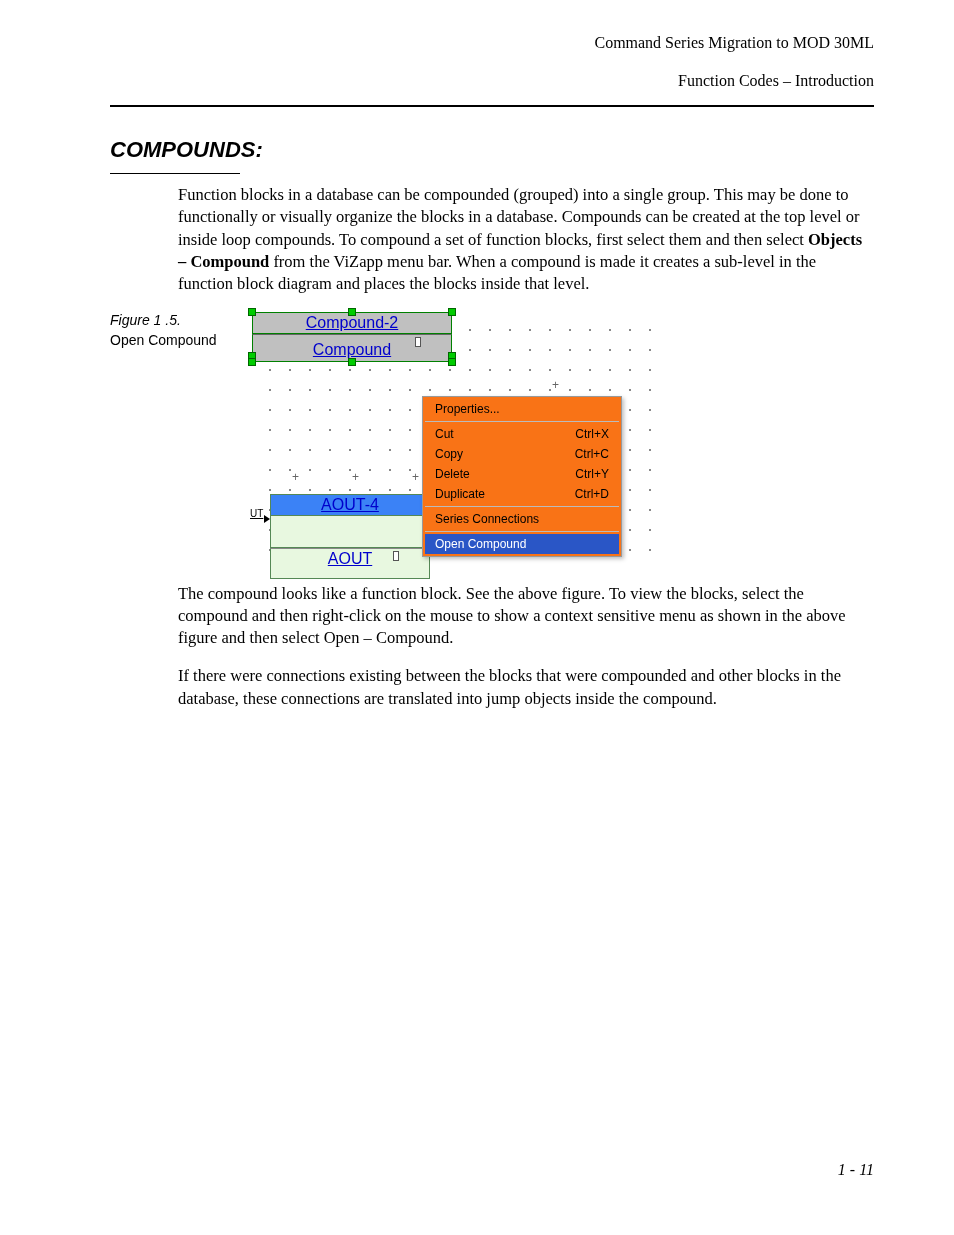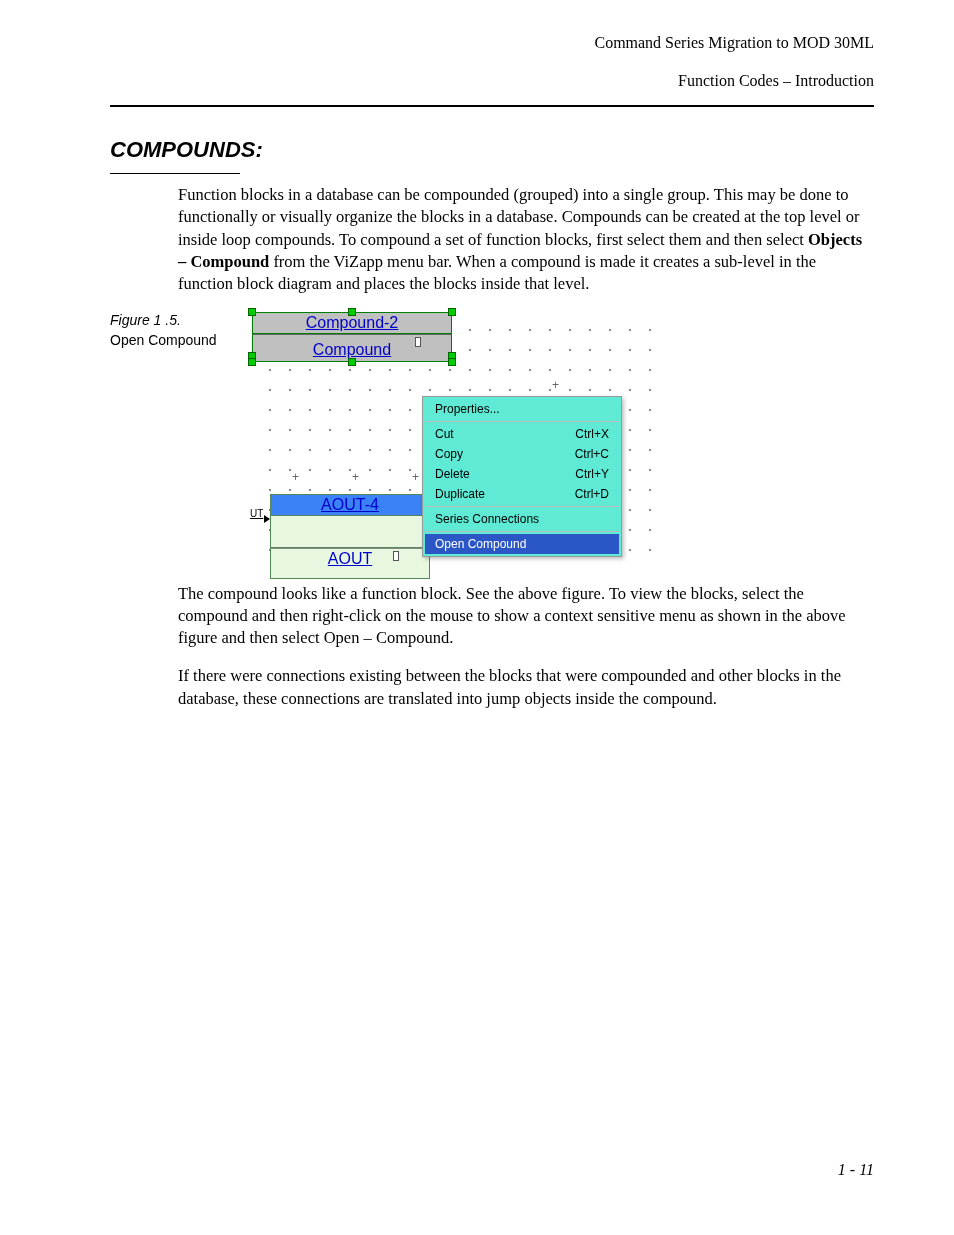--- a/index.html
+++ b/index.html
@@ -125,21 +125,21 @@
     position: absolute; left: 12px; top: 203px;
     width: 0; height: 0;
     border-left: 6px solid #000;
     border-top: 4px solid transparent;
     border-bottom: 4px solid transparent;
   }
 
   .context-menu {
     position: absolute; left: 170px; top: 84px;
     width: 200px;
-    background: #5eead4;
+    background: #f97316;
     border: 1px solid #999;
     box-shadow: 2px 2px 4px rgba(0,0,0,0.25);
     font-family: Arial, Helvetica, sans-serif;
     font-size: 12px;
     padding: 2px;
   }
   .menu-item {
     display: flex; justify-content: space-between;
     padding: 3px 10px;
     color: #000;

